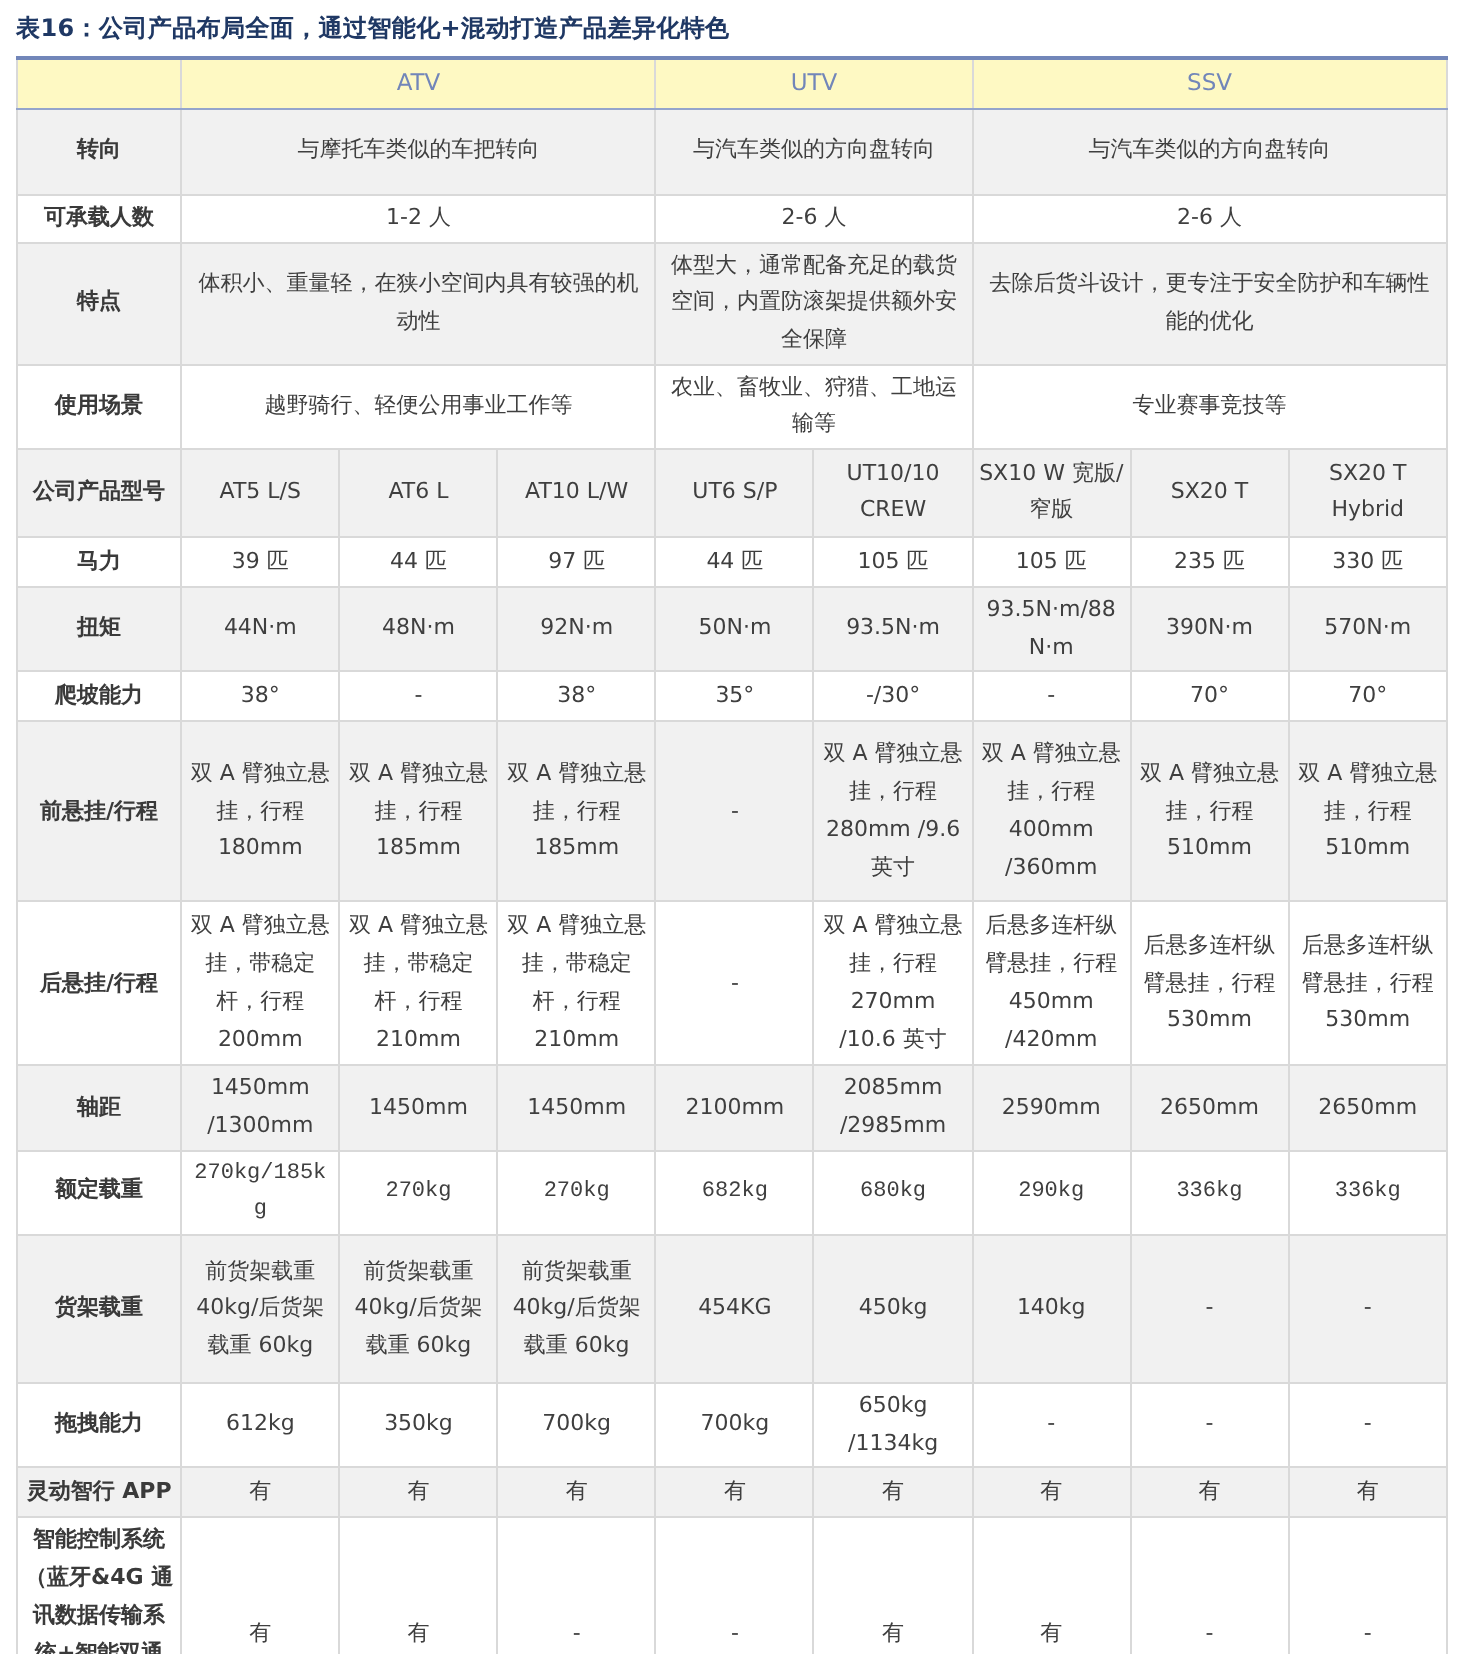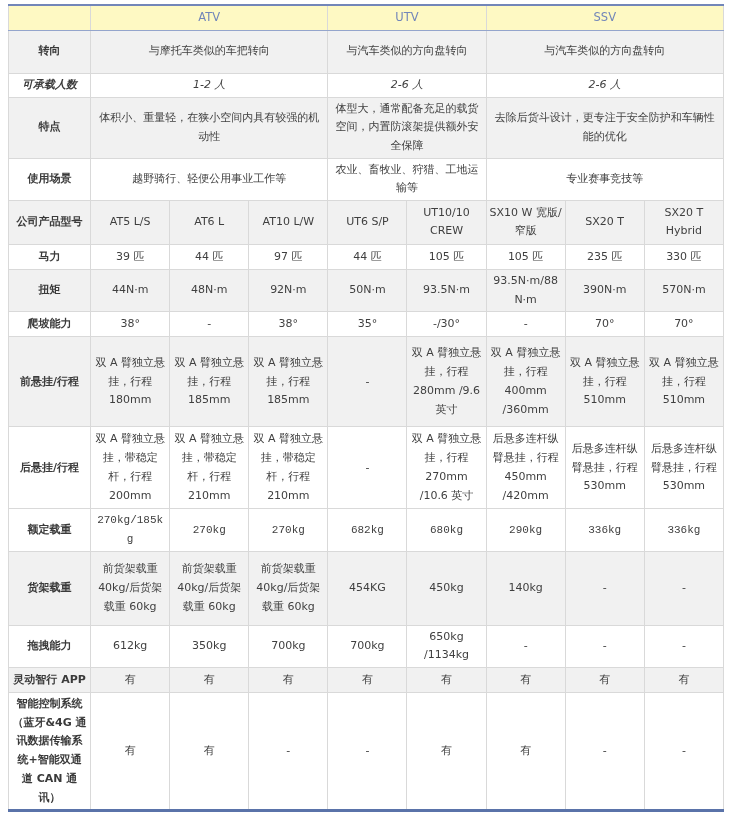--- a/index.html
+++ b/index.html
@@ -41,20 +41,21 @@
     border-bottom:1px solid #94a5cc;
     font-size:11.5px;
   }
   tr.stripe td{background:#f1f1f1;}
   td.rowlabel{font-weight:bold;color:#3a3a3a;}
 </style>
 </head>
 <body>
 
 <div class="page">
+  <div class="table-title">表16：公司产品布局全面，通过智能化+混动打造产品差异化特色</div>
 
   <table class="spec">
     <colgroup>
       <col class="c-label">
       <col class="c-data">
         <col class="c-data">
         <col class="c-data">
         <col class="c-data">
       <col class="c-data">
         <col class="c-data">
@@ -67,21 +68,21 @@
           <td colspan="3">ATV</td>
           <td colspan="2">UTV</td>
           <td colspan="3">SSV</td>
         </tr>
         <tr class="stripe" style="height: 43px;">
           <td class="rowlabel">转向</td>
           <td colspan="3">与摩托车类似的车把转向</td>
           <td colspan="2">与汽车类似的方向盘转向</td>
           <td colspan="3">与汽车类似的方向盘转向</td>
         </tr>
-        <tr style="height: 24px; font-style: italic;">
+        <tr style="height: 24px;">
           <td class="rowlabel">可承载人数</td>
           <td colspan="3">1-2 人</td>
           <td colspan="2">2-6 人</td>
           <td colspan="3">2-6 人</td>
         </tr>
         <tr class="stripe" style="height: 59px;">
           <td class="rowlabel">特点</td>
           <td colspan="3">体积小、重量轻，在狭小空间内具有较强的机动性</td>
           <td colspan="2">体型大，通常配备充足的载货空间，内置防滚架提供额外安全保障</td>
           <td colspan="3">去除后货斗设计，更专注于安全防护和车辆性能的优化</td>
@@ -151,20 +152,31 @@
           <td class="rowlabel">后悬挂/行程</td>
           <td>双 A 臂独立悬挂，带稳定杆，行程 200mm</td>
           <td>双 A 臂独立悬挂，带稳定杆，行程 210mm</td>
           <td>双 A 臂独立悬挂，带稳定杆，行程 210mm</td>
           <td>-</td>
           <td>双 A 臂独立悬挂，行程 270mm /10.6 英寸</td>
           <td>后悬多连杆纵臂悬挂，行程 450mm /420mm</td>
           <td>后悬多连杆纵臂悬挂，行程 530mm</td>
           <td>后悬多连杆纵臂悬挂，行程 530mm</td>
         </tr>
+        <tr class="stripe" style="height: 36px;">
+          <td class="rowlabel">轴距</td>
+          <td>1450mm /1300mm</td>
+          <td>1450mm</td>
+          <td>1450mm</td>
+          <td>2100mm</td>
+          <td>2085mm /2985mm</td>
+          <td>2590mm</td>
+          <td>2650mm</td>
+          <td>2650mm</td>
+        </tr>
         <tr style="height: 25px; font-family: Liberation Mono, monospace;">
           <td class="rowlabel">额定载重</td>
           <td>270kg/185kg</td>
           <td>270kg</td>
           <td>270kg</td>
           <td>682kg</td>
           <td>680kg</td>
           <td>290kg</td>
           <td>336kg</td>
           <td>336kg</td>

